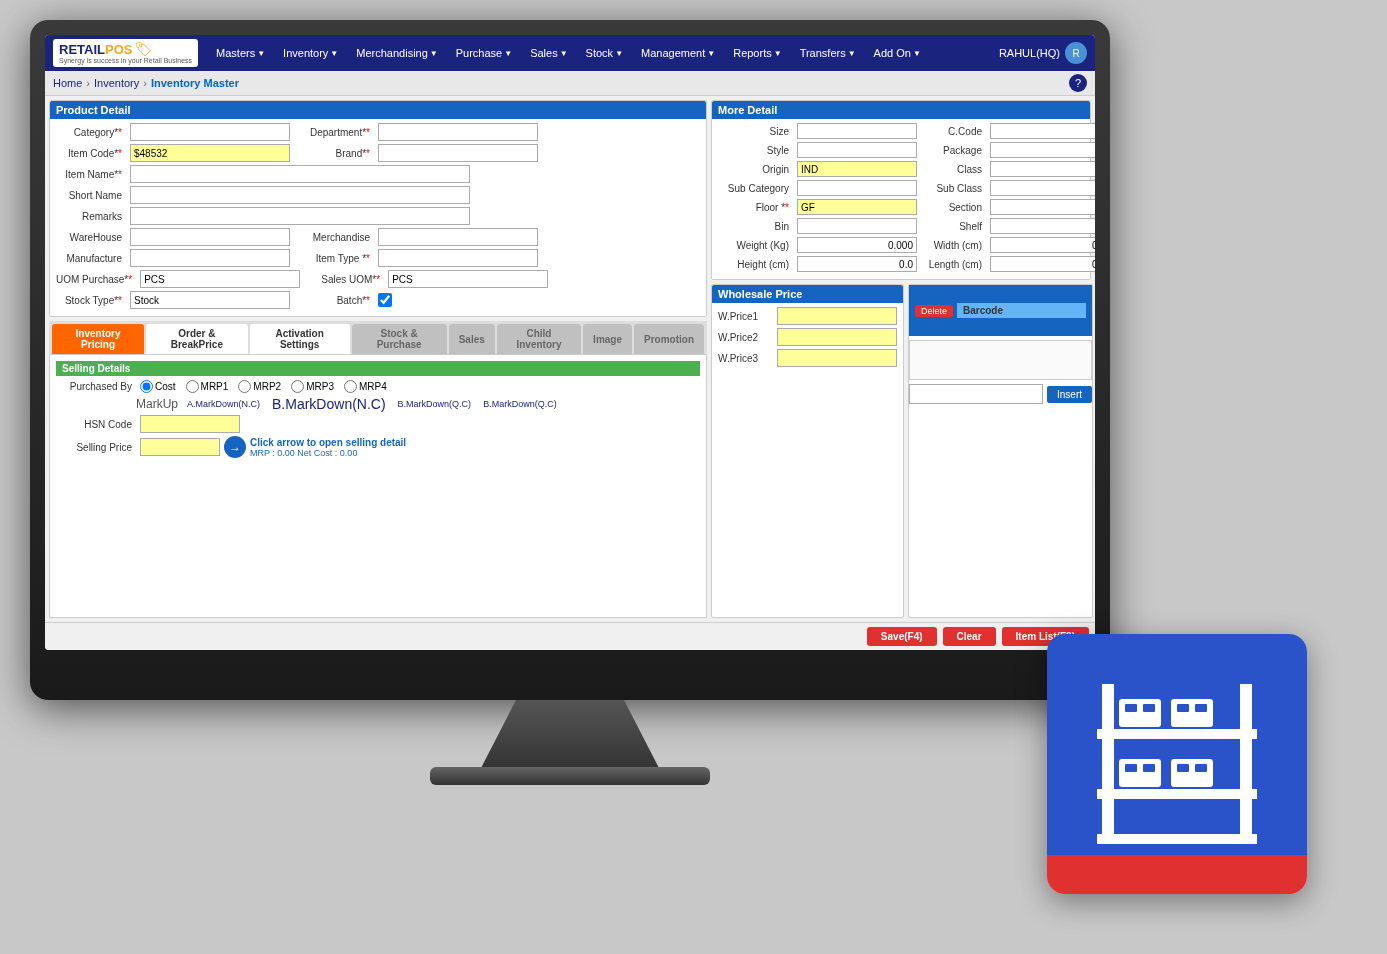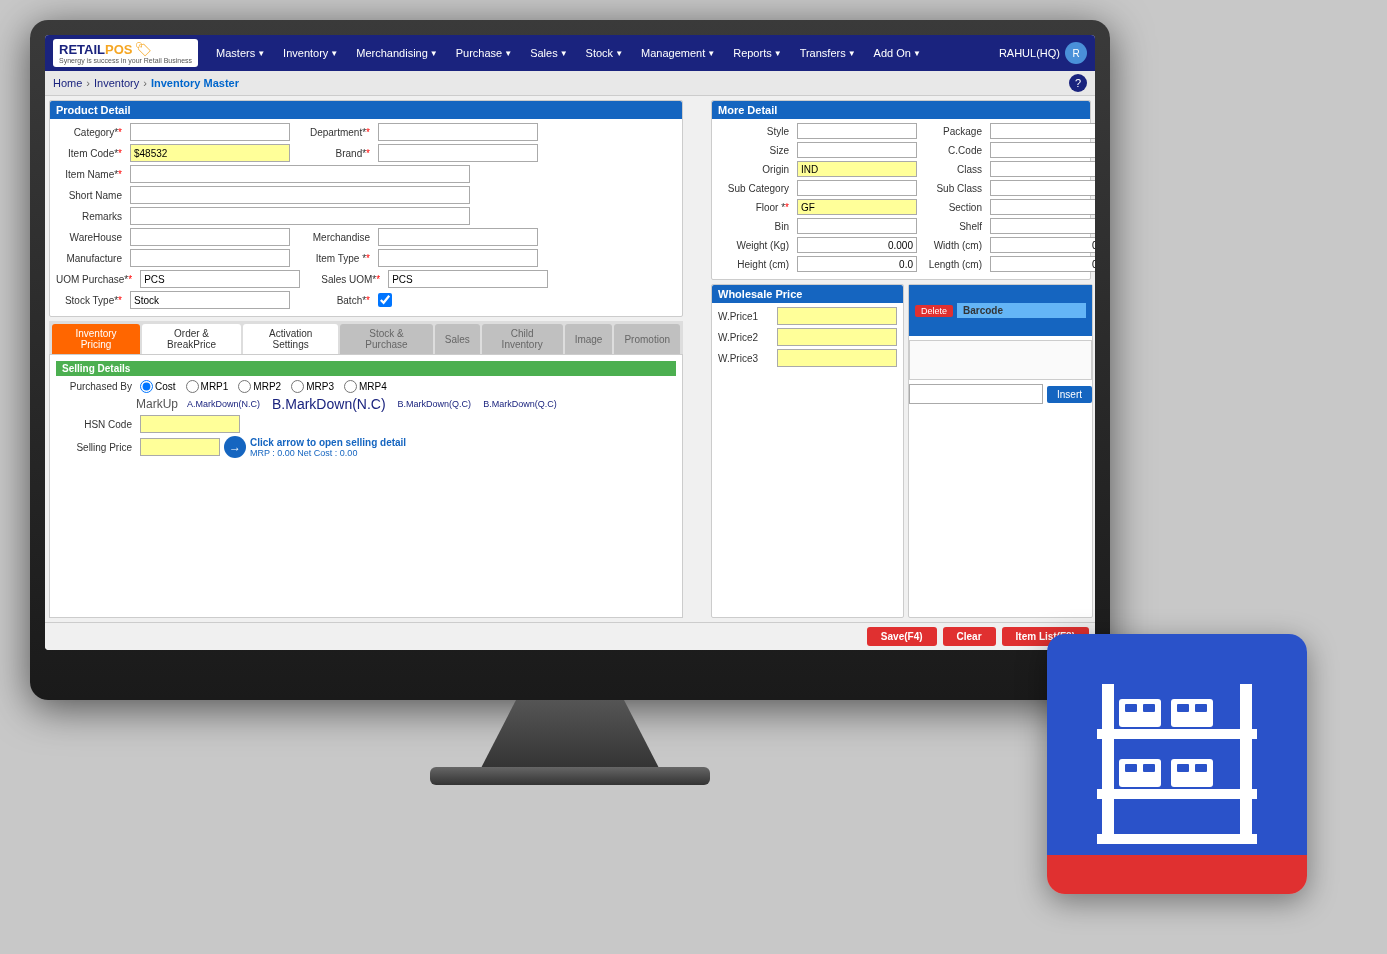--- a/index.html
+++ b/index.html
@@ -224,21 +224,20 @@
       display: flex;
       flex-direction: column;
       gap: 4px;
     }
 
     .right-panel {
       width: 380px;
       display: flex;
       flex-direction: column;
       gap: 4px;
-      margin-left: 24px;
     }
 
     
     .section {
       background: #fff;
       border: 1px solid #ccc;
       border-radius: 2px;
     }
 
     .section-header {
@@ -302,21 +301,21 @@
       background: #ddd;
       padding: 3px 3px 0 3px;
     }
 
     .tab-btn {
       padding: 4px 10px;
       font-size: 10px;
       border: none;
       cursor: pointer;
       border-radius: 3px 3px 0 0;
-      font-weight: normal;
+      font-weight: bold;
     }
 
     .tab-active-orange {
       background: #ff6600;
       color: #fff;
     }
 
     .tab-active-white {
       background: #fff;
       color: #333;
@@ -703,30 +702,30 @@
 
         </div>
 
         <div class="right-panel">
 
           <div class="section">
             <div class="section-header">More Detail</div>
             <div class="section-body">
 
               <div class="form-row">
+                <span class="form-label" style="min-width:75px">Size</span>
+                <input class="more-input" type="text" style="">
+                <span class="form-label" style="min-width:65px">C.Code</span>
+                <input class="more-input" type="text" style="">
+              </div>
+
+              <div class="form-row">
                 <span class="form-label" style="min-width:75px">Style</span>
                 <input class="more-input" type="text" style="">
                 <span class="form-label" style="min-width:65px">Package</span>
-                <input class="more-input" type="text" style="">
-              </div>
-
-              <div class="form-row">
-                <span class="form-label" style="min-width:75px">Size</span>
-                <input class="more-input" type="text" style="">
-                <span class="form-label" style="min-width:65px">C.Code</span>
                 <input class="more-input" type="text" style="">
               </div>
 
 
               <div class="form-row">
                 <span class="form-label" style="min-width:75px">Origin</span>
                 <input class="more-input more-input-yellow" type="text" value="IND" style="">
                 <span class="form-label" style="min-width:65px">Class</span>
                 <input class="more-input" type="text" style="">
               </div>

